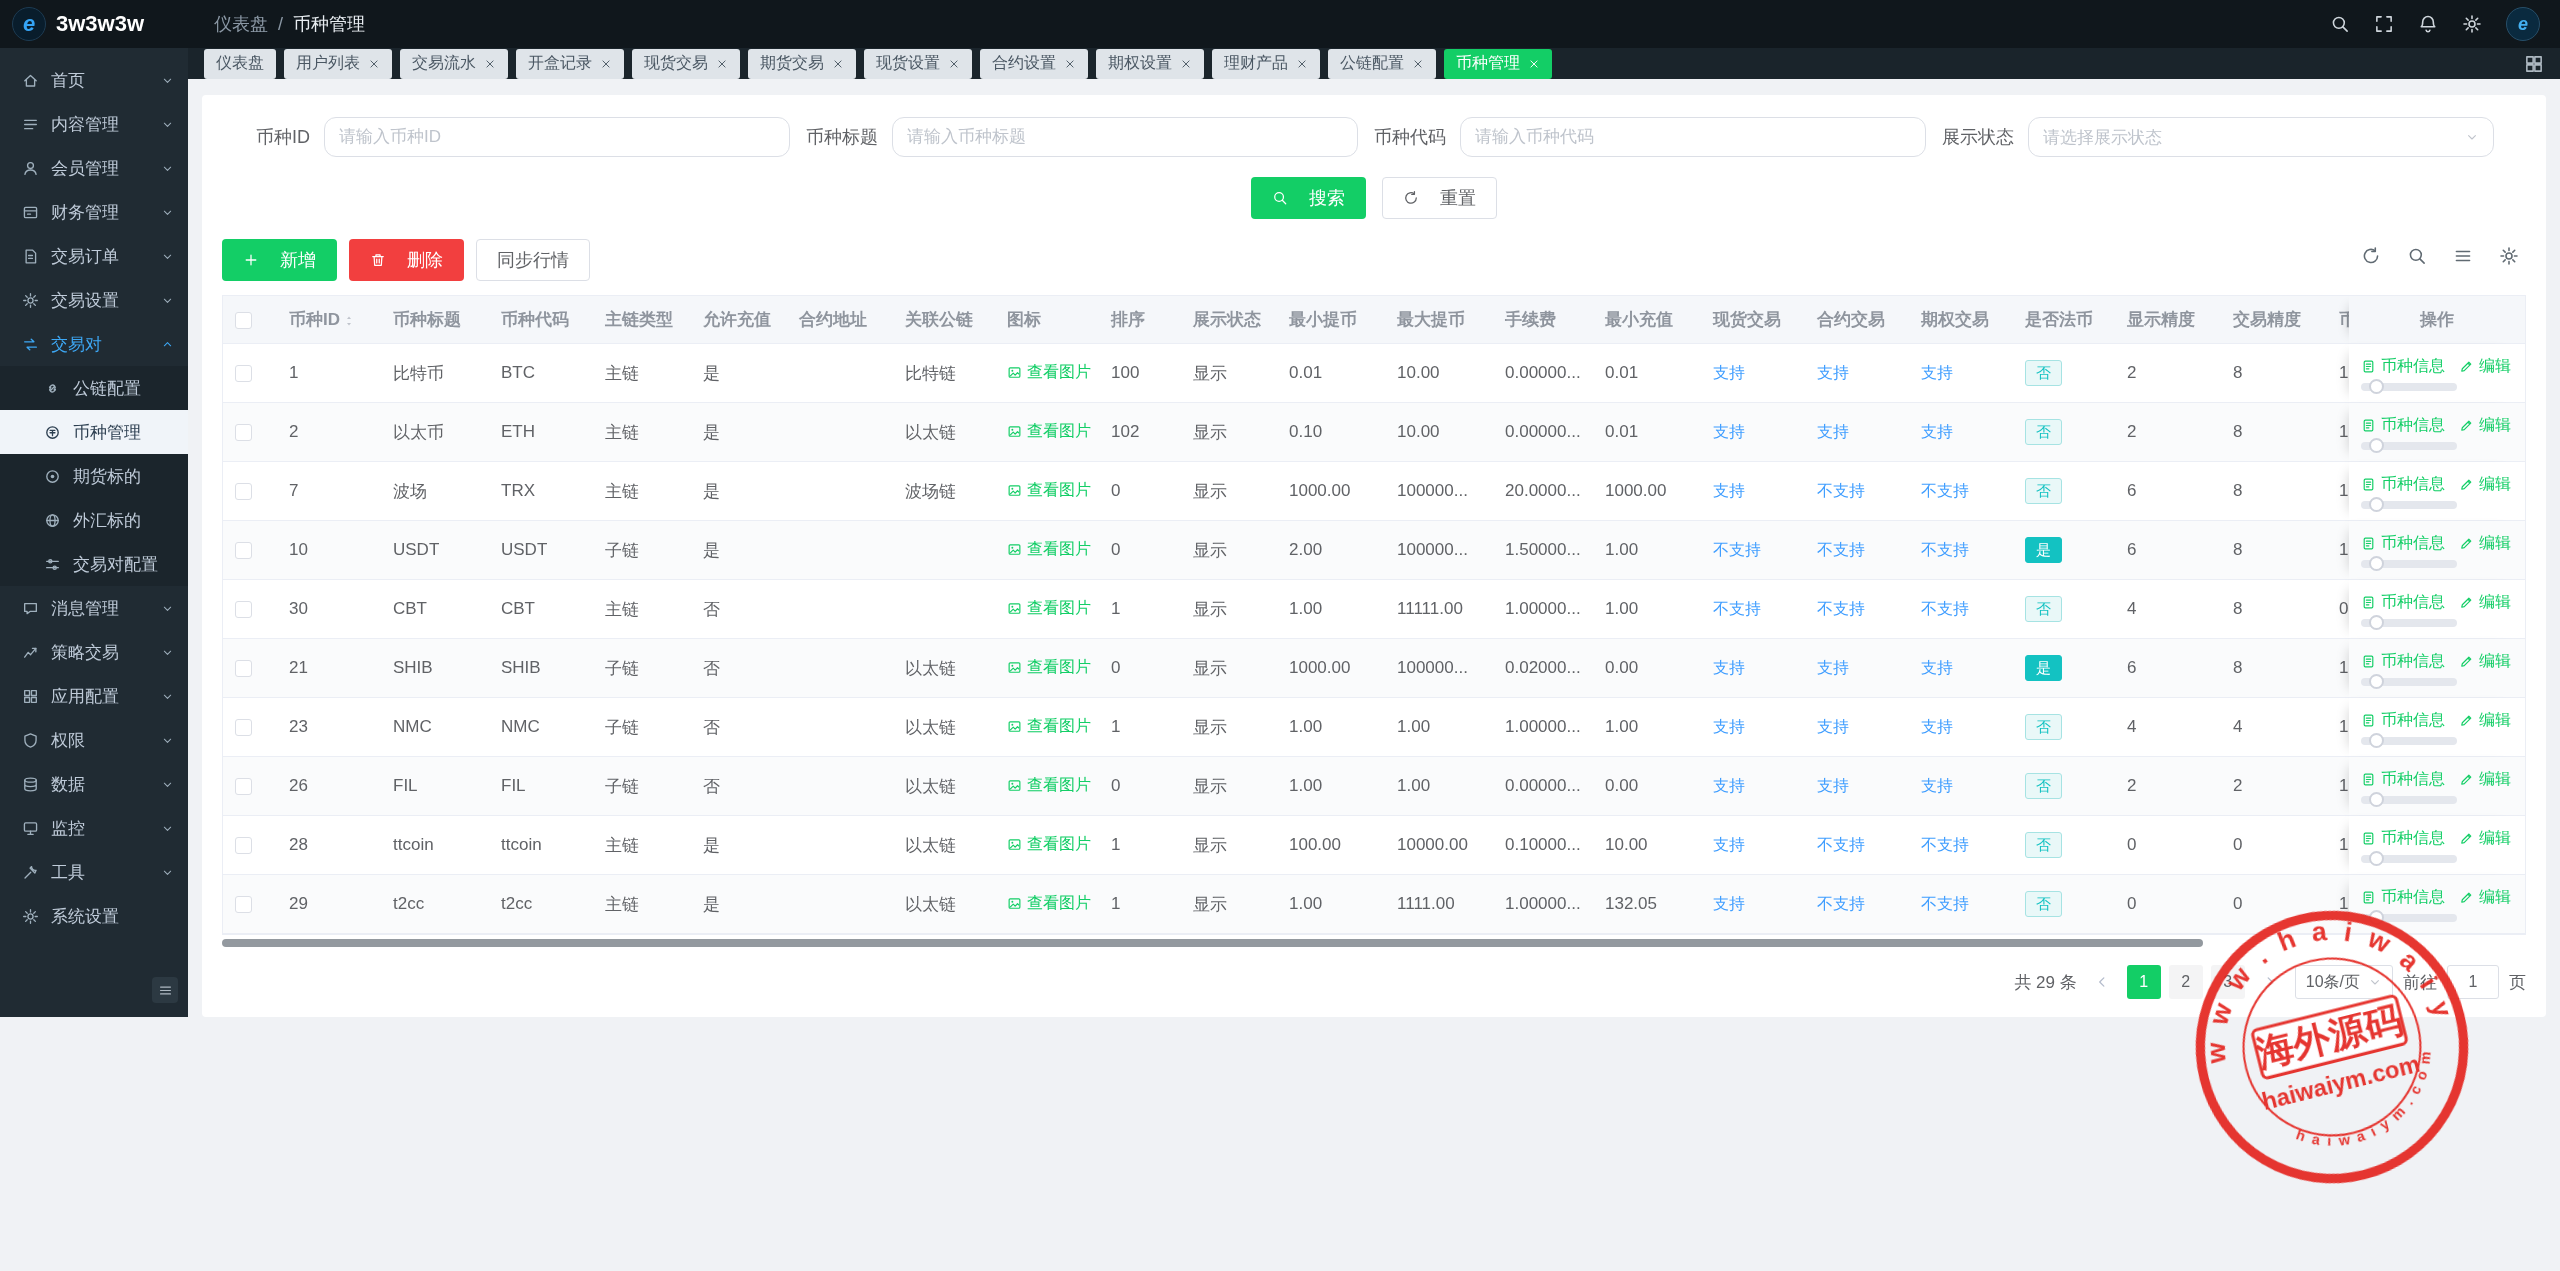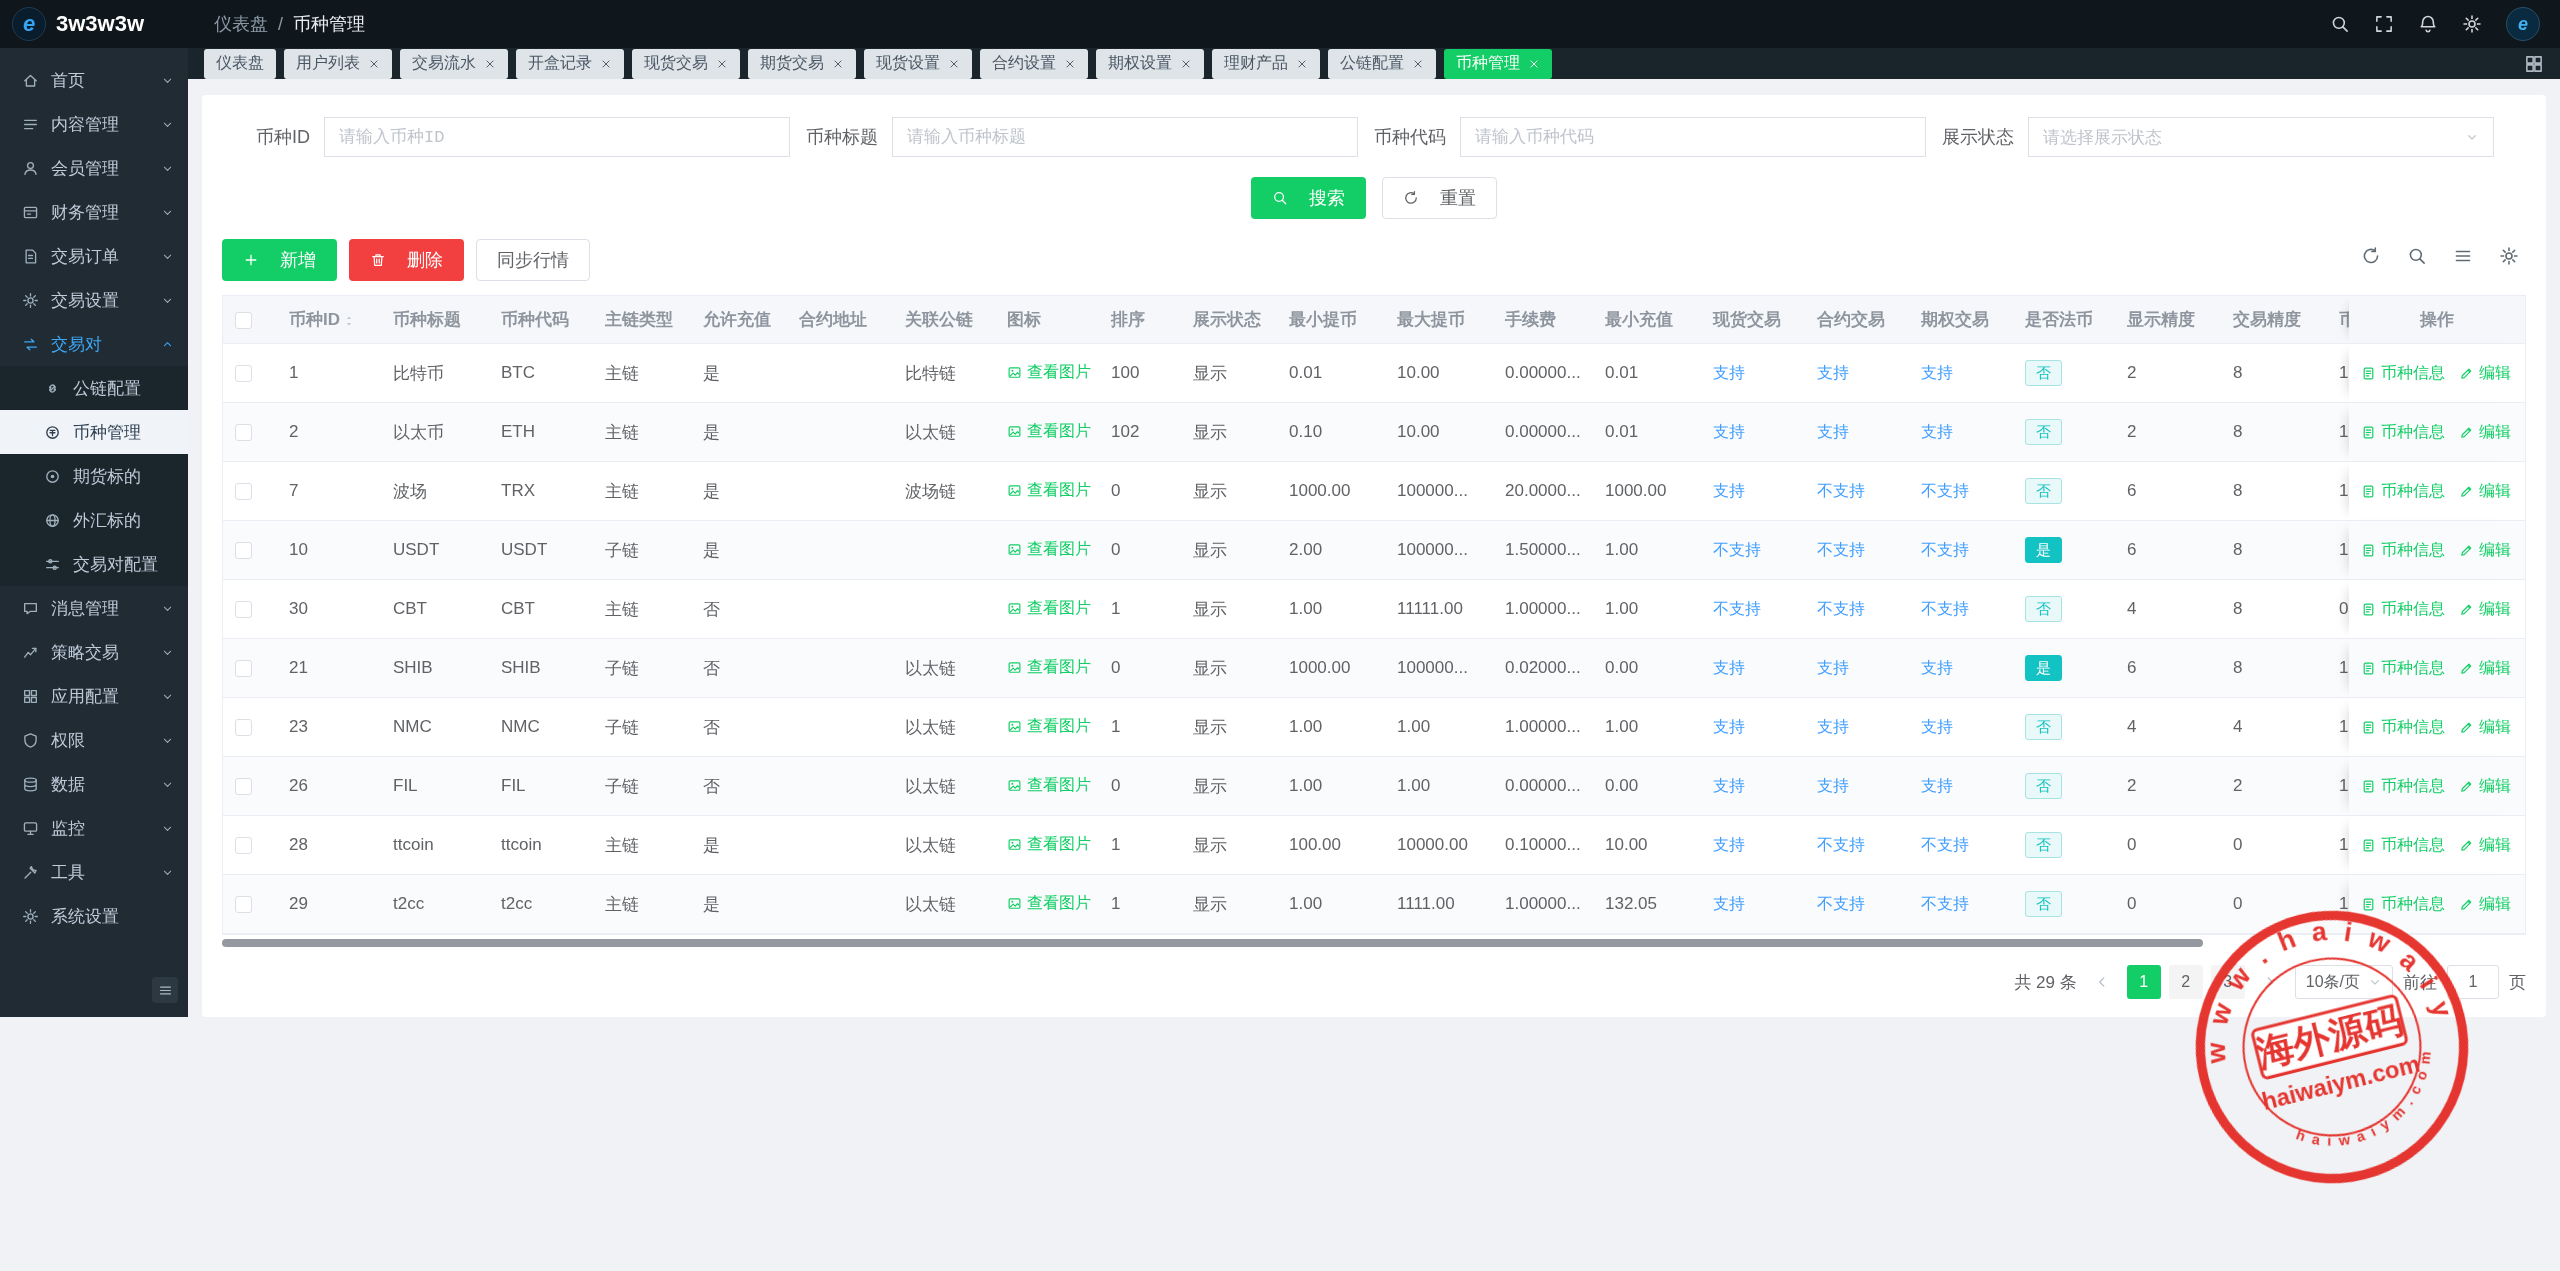--- a/index.html
+++ b/index.html
@@ -34,21 +34,21 @@
 .tabbar{height:46px;background:#1a242b;display:flex;align-items:center;gap:8px;padding:0 16px}
 .tabs{display:flex;gap:8px;align-items:center}
 .tab{height:30px;display:inline-flex;align-items:center;gap:8px;background:#dfe4e9;color:#4a5763;border-radius:3px;padding:0 12px;font-size:16px;white-space:nowrap}
 .tab-active{background:#13ce66;color:#fff}
 .tab-close{width:12px !important;height:12px !important}
 .tabbar-grid{margin-left:auto;color:#aeb9c2;width:20px !important;height:20px !important}
 .card{margin:16px 14px 0;background:#fff;border-radius:4px;padding:22px 20px 18px;position:relative}
 .filter-row{display:flex;margin-bottom:20px}
 .field{display:flex;align-items:center;width:568px}
 .f-label{width:88px;text-align:right;margin-right:14px;color:#606266;font-size:18px;flex:0 0 88px;white-space:nowrap}
-.inp{flex:1;height:40px;border:1px solid #dcdfe6;border-radius:0;background:#fff;font-size:17px;color:#606266;padding:0 14px;outline:none;font-family:Liberation Mono, monospace}
+.inp{flex:1;height:40px;border:1px solid #dcdfe6;border-radius:12px;background:#fff;font-size:17px;color:#606266;padding:0 14px;outline:none;font-family:Liberation Sans, sans-serif}
 .inp::placeholder{color:#bfc4cc}
 .select{display:flex;align-items:center;justify-content:space-between}
 .ph{color:#bfc4cc}
 .sel-chev{color:#c0c4cc;width:14px !important;height:14px !important}
 .btn-row{display:flex;justify-content:center;gap:16px;margin:4px 0 0}
 .btn{display:inline-flex;align-items:center;gap:21px;height:42px;padding:0 20px;border-radius:4px;font-size:18px;border:1px solid transparent;background:#fff;font-family:inherit}
 .btn .ic{width:16px;height:16px}
 .btn-green{background:#13ce66;color:#fff}
 .btn-red{background:#f23f3f;color:#fff}
 .btn-plain{background:#fff;border-color:#dcdfe6;color:#606266}
@@ -66,21 +66,21 @@
 td.sticky{background:#fff}
 tr.stripe td.sticky{background:#fafbfc}
 .sort-ic{width:14px !important;height:14px !important;color:#c0c4cc;margin-left:2px;vertical-align:middle}
 .cb{display:inline-block;width:17px;height:17px;border:1px solid #dcdfe6;border-radius:3px;background:#fff;vertical-align:middle}
 .glink{display:inline-flex;align-items:center;gap:5px;color:#13ce66;font-size:16px;white-space:nowrap}
 .glink .ic{width:15px;height:15px}
 .sup{color:#409eff;font-size:16px}
 .tag{display:inline-block;height:26px;line-height:24px;padding:0 10px;border-radius:3px;font-size:15px;border:1px solid transparent}
 .tag-no{color:#13c2c2;border-color:#a6e3e3;background:#e9f8f8}
 .tag-yes{color:#fff;background:#13c2c2;border-color:#13c2c2}
-.ops{display:flex;flex-direction:row;gap:6px}
+.ops{display:flex;flex-direction:column;gap:6px}
 .ops-row{display:flex;gap:14px}
 .op-slider{width:96px;height:8px;border-radius:4px;background:#e4e7ed;position:relative}
 .op-handle{position:absolute;left:8px;top:-4px;width:15px;height:15px;border-radius:50%;background:#fff;border:2px solid #cfd3dc}
 .hscroll{position:relative;height:12px;margin-top:2px}
 .hscroll-thumb{position:absolute;left:0;top:2px;height:8px;width:86%;border-radius:4px;background:#93999f}
 .pager{display:flex;justify-content:flex-end;align-items:center;gap:10px;margin-top:16px;font-size:17px;color:#606266}
 .page{min-width:34px;height:34px;padding:0 6px;background:#f4f4f5;border-radius:3px;display:inline-flex;align-items:center;justify-content:center;color:#606266;font-size:16px}
 .page-active{background:#13ce66;color:#fff}
 .pages{display:inline-flex;gap:8px}
 .pg-arrow{width:30px;height:34px;display:inline-flex;align-items:center;justify-content:center;color:#b4bccc}

